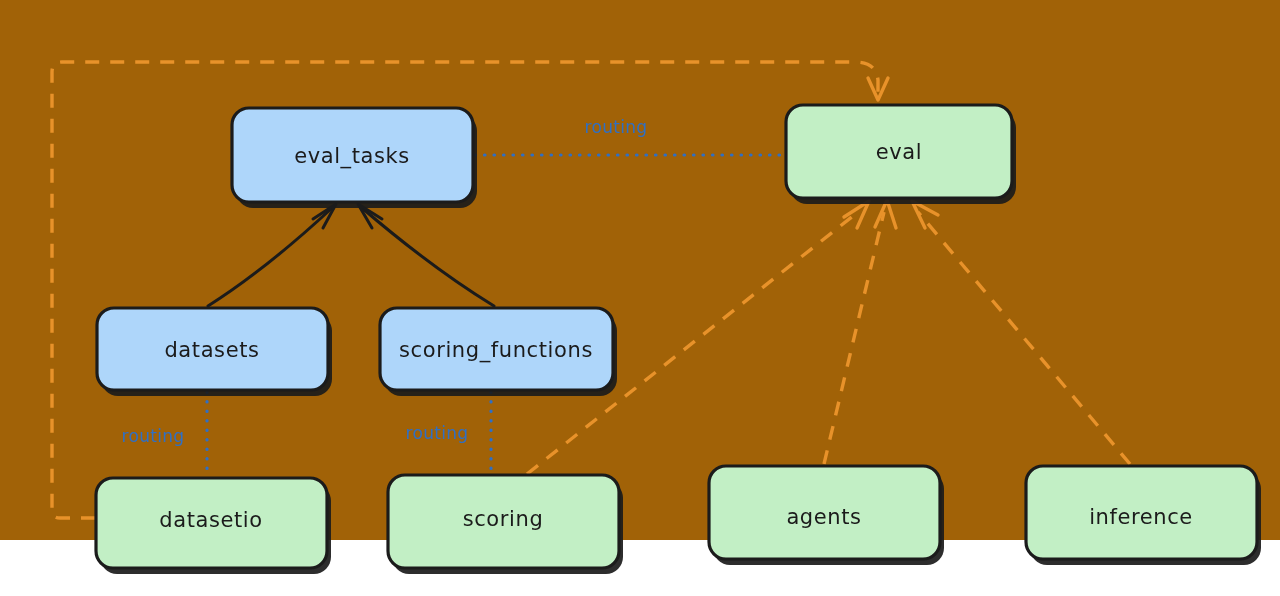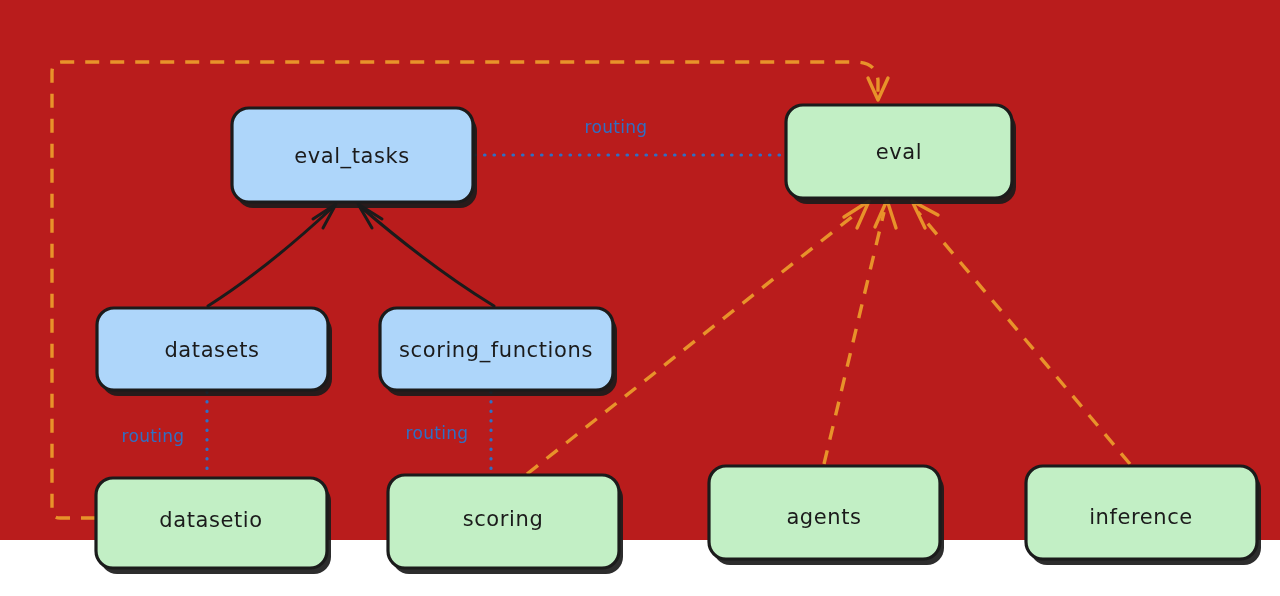--- a/index.html
+++ b/index.html
@@ -11,21 +11,21 @@
   body {
     width: 1280px;
     height: 596px;
     font-family: "DejaVu Sans", sans-serif;
     overflow: hidden;
   }
   #diagram-root {
     position: relative;
     width: 1280px;
     height: 540px;
-    background: #b91c1c;
+    background: #a16207;
   }
   svg#diagram-svg {
     position: absolute;
     top: 0;
     left: 0;
     width: 1280px;
     height: 596px;
     display: block;
   }
   .node-shadow {

